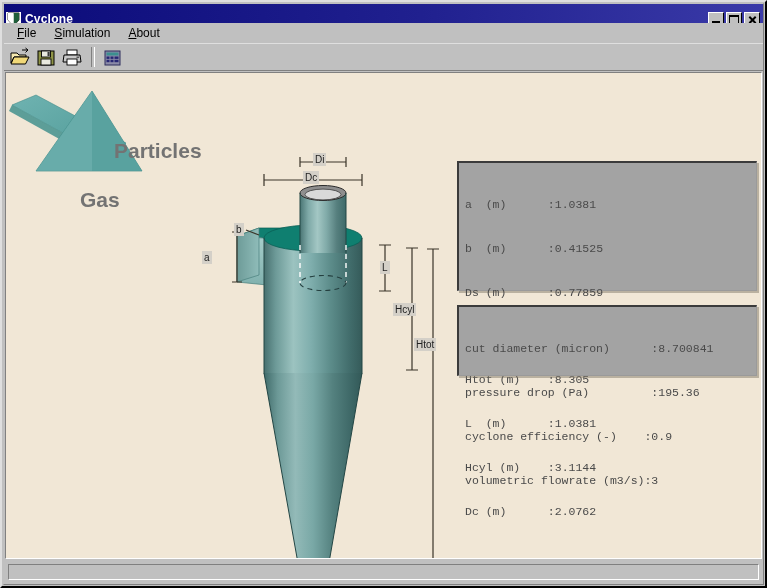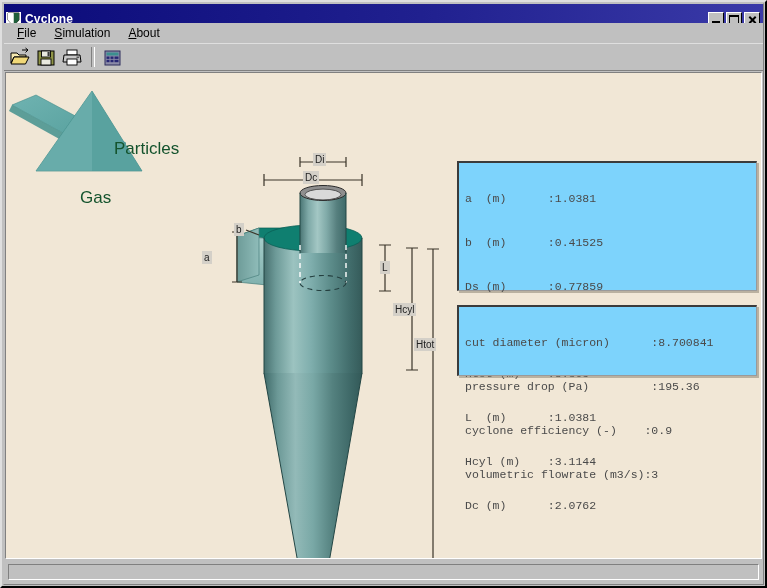--- a/index.html
+++ b/index.html
@@ -70,42 +70,42 @@
     background:#c0c0c0;box-sizing:border-box;
   }
   .status-well{
     position:absolute;left:3px;top:3px;right:3px;bottom:3px;
     border-left:1px solid #808080;border-top:1px solid #808080;
     border-right:1px solid #fff;border-bottom:1px solid #fff;
     box-sizing:border-box;
   }
   
   .panel{
-    position:absolute;background:#7dd3fc;box-sizing:border-box;
+    position:absolute;background:#a3a3a3;box-sizing:border-box;
     border-left:2px solid #3b3b3b;border-top:2px solid #3b3b3b;
     border-right:1px solid #9a9a9a;border-bottom:1px solid #9a9a9a;
     box-shadow:2px 2px 0 0 rgba(120,110,95,0.45);
-    padding:0 0 0 6px;
+    padding:6px 0 0 6px;
     font-family:"Liberation Mono","DejaVu Sans Mono",monospace;
     font-size:11.5px;color:#4a4a4a;line-height:14.6px;white-space:pre;
   }
   #panel-geometry{left:451px;top:88px;width:300px;height:130px;}
   #panel-performance{left:451px;top:232px;width:300px;height:71px;}
   .prow{display:block;}
   .plabel{display:inline-block;}
   .pval{display:inline;}
   
   .dim-label{
     position:absolute;background:#d4d0c8;color:#222;
     font-family:"Liberation Sans",sans-serif;font-size:10px;
     padding:0 2px;line-height:13px;white-space:nowrap;
   }
   .flow-label{
-    position:absolute;color:#14532d;font-family:"Liberation Sans",sans-serif;
-    font-size:17px;white-space:nowrap;
+    position:absolute;color:#737373;font-family:"Liberation Sans",sans-serif;
+    font-size:21px;white-space:nowrap;font-weight:bold;
   }
 </style>
 </head>
 <body>
 
 <div id="app">
   <div id="frame-inner"></div>
 
   <div class="titlebar">
     <span class="app-icon">

